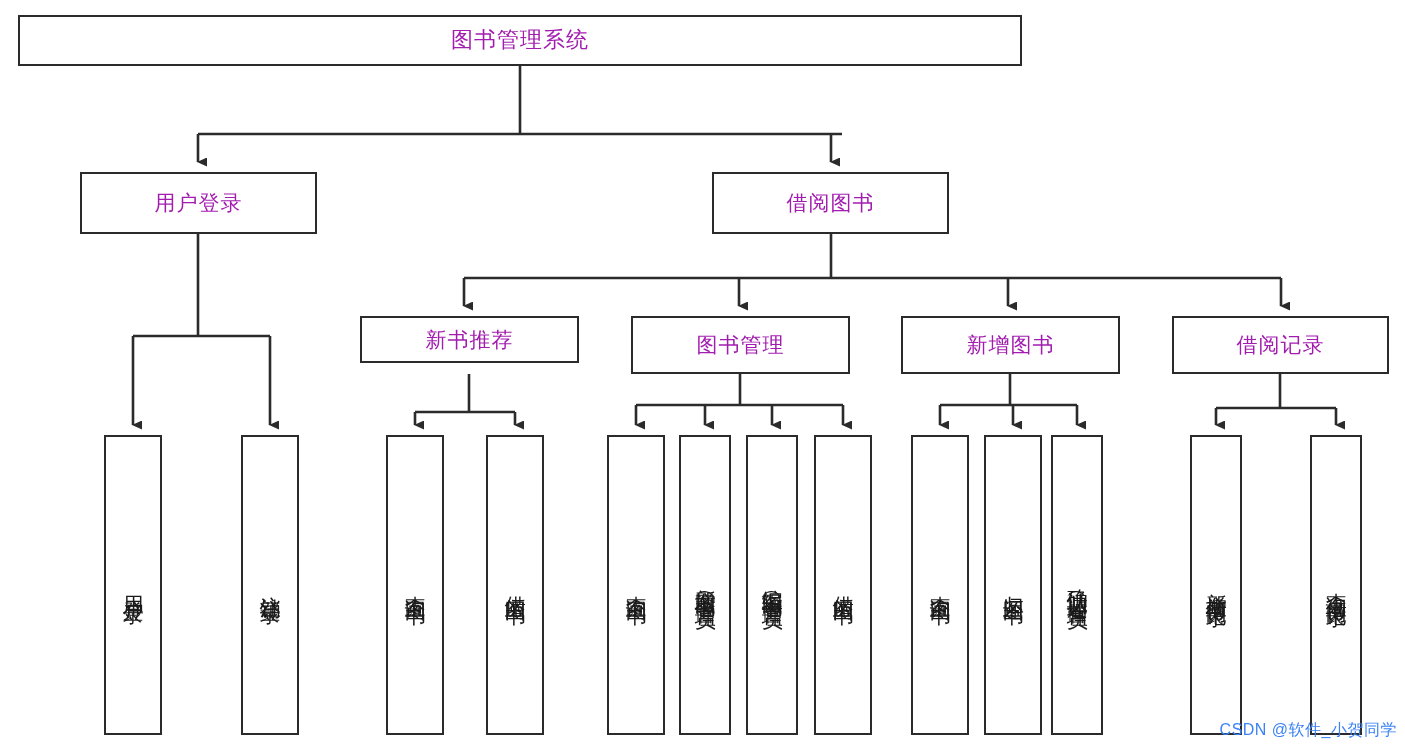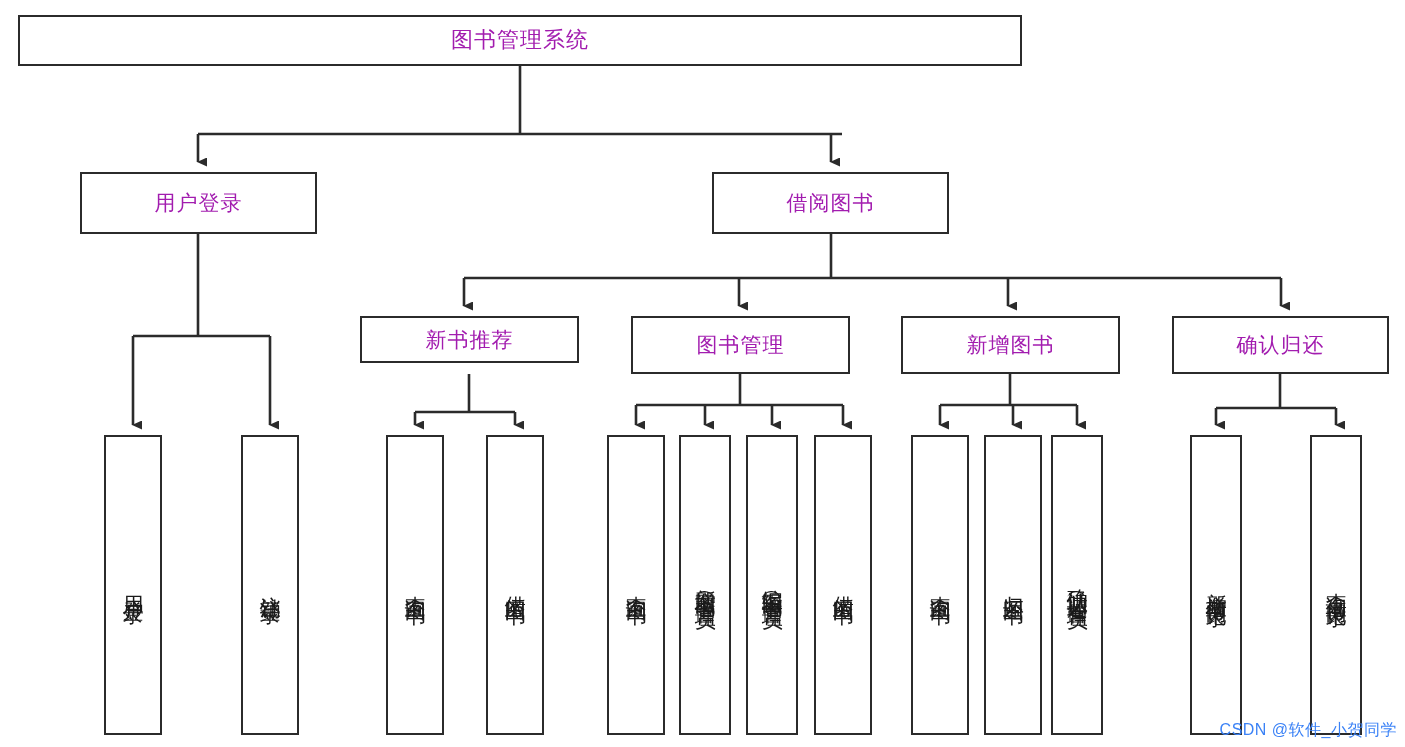--- a/index.html
+++ b/index.html
@@ -136,21 +136,21 @@
   <div class="node-box" style="left:360px; top:316px; width:219px; height:47px;">
     <span class="node-label-h">新书推荐</span>
   </div>
   <div class="node-box" style="left:631px; top:316px; width:219px; height:58px;">
     <span class="node-label-h">图书管理</span>
   </div>
   <div class="node-box" style="left:901px; top:316px; width:219px; height:58px;">
     <span class="node-label-h">新增图书</span>
   </div>
   <div class="node-box" style="left:1172px; top:316px; width:217px; height:58px;">
-    <span class="node-label-h">确认归还</span>
+    <span class="node-label-h">借阅记录</span>
   </div>
 
   <div class="node-box" style="left:104px; top:435px; width:58px; height:300px;">
     <span class="node-label-v">用户登录</span>
   </div>
   <div class="node-box" style="left:241px; top:435px; width:58px; height:300px;">
     <span class="node-label-v">注销登录</span>
   </div>
 
   <div class="node-box" style="left:386px; top:435px; width:58px; height:300px;">

